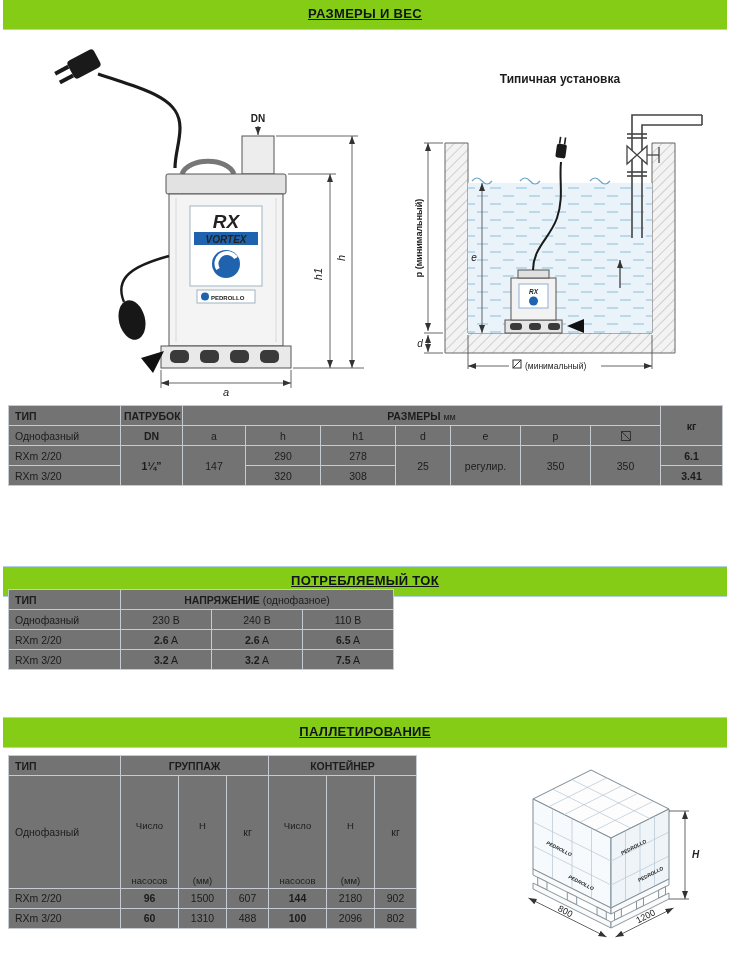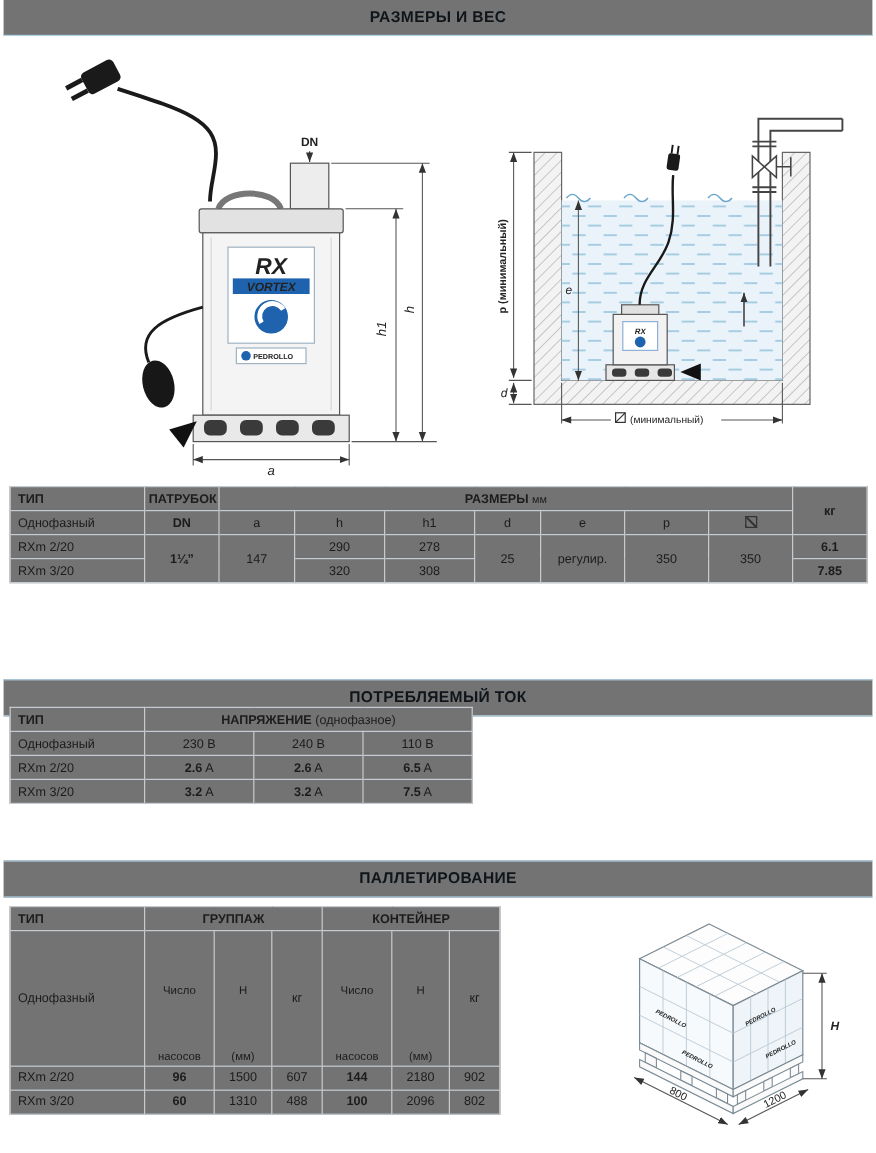--- a/index.html
+++ b/index.html
@@ -1,20 +1,20 @@
 <!DOCTYPE html>
 <html><head>
 <meta charset="utf-8">
 <style>
   html,body{margin:0;padding:0;background:#ffffff;}
   .page{position:relative;width:730px;height:961px;background:#fff;overflow:hidden;
         font-family:"Liberation Sans",sans-serif;color:#1c1c1c;}
   .band{position:absolute;left:3px;right:3px;text-align:center;font-weight:bold;font-size:13px;
         color:#10151a;border-top:1px solid #aed0e4;border-bottom:1px solid #aed0e4;
-        padding:6px 0 8px 0;letter-spacing:.3px;background:#737373;}
+        padding:6px 0 8px 0;letter-spacing:.3px;background:#84cc16;text-decoration:underline;}
   .band.no-top{border-top:none;}
   .t{border-collapse:collapse;table-layout:fixed;position:absolute;background:#737373;}
   .t td{border:1px solid #c5cbd0;font-size:10.5px;padding:1px 3px;text-align:center;
         vertical-align:middle;height:17px;overflow:hidden;}
   .tl{text-align:left !important;padding-left:6px !important;}
   .b{font-weight:bold;}
   .mm{font-size:9px;font-weight:normal;}
   .sub td div{font-size:9.5px;line-height:1.15;margin-top:44px;}
   .sq{display:inline-block;width:8px;height:8px;border:1px solid #333;vertical-align:-1px;
       background:linear-gradient(to top right,transparent 44%,#333 44%,#333 56%,transparent 56%);}
@@ -94,20 +94,21 @@
       <line x1="316" y1="138" x2="316" y2="332" marker-start="url(#pm-r)" marker-end="url(#pm-f)"></line>
       <line x1="338" y1="100" x2="338" y2="332" marker-start="url(#pm-r)" marker-end="url(#pm-f)"></line>
       <line x1="147" y1="347" x2="277" y2="347" marker-start="url(#pm-r)" marker-end="url(#pm-f)"></line>
     </g>
     <text x="308" y="238" text-anchor="middle" font-size="11" font-style="italic" transform="rotate(-90 308 238)">h1</text>
     <text x="331" y="222" text-anchor="middle" font-size="11" font-style="italic" transform="rotate(-90 331 222)">h</text>
     <text x="212" y="360" text-anchor="middle" font-size="11" font-style="italic">a</text>
   </svg>
 
   <div id="install-wrap">
+    <div class="install-title">Типичная установка</div>
     <svg width="300" height="290" viewBox="0 0 300 290">
       <defs>
         <marker id="in-f" markerWidth="9" markerHeight="8" refX="8" refY="3" orient="auto" markerUnits="userSpaceOnUse">
             <path d="M0,0 L8,3 L0,6 Z" fill="#333"></path>
           </marker>
         <marker id="in-r" markerWidth="9" markerHeight="8" refX="0" refY="3" orient="auto" markerUnits="userSpaceOnUse">
             <path d="M8,0 L0,3 L8,6 Z" fill="#333"></path>
           </marker>
         <pattern id="hatch" width="7" height="7" patternUnits="userSpaceOnUse" patternTransform="rotate(45)">
           <rect width="7" height="7" fill="#f3f3f3"></rect>
@@ -224,21 +225,21 @@
       <td rowspan="2">25</td>
       <td rowspan="2">регулир.</td>
       <td rowspan="2">350</td>
       <td rowspan="2">350</td>
       <td class="b">6.1</td>
     </tr>
     <tr>
       <td class="tl">RXm 3/20</td>
       <td>320</td>
       <td>308</td>
-      <td class="b">7.85</td>
+      <td class="b">3.41</td>
     </tr>
   </tbody>
     </table>
 
   <div class="band" style="top:566px;">ПОТРЕБЛЯЕМЫЙ ТОК</div>
 
   <table class="t" id="current-table">
     <colgroup>
       <col style="width:112px">
         <col style="width:91px">

